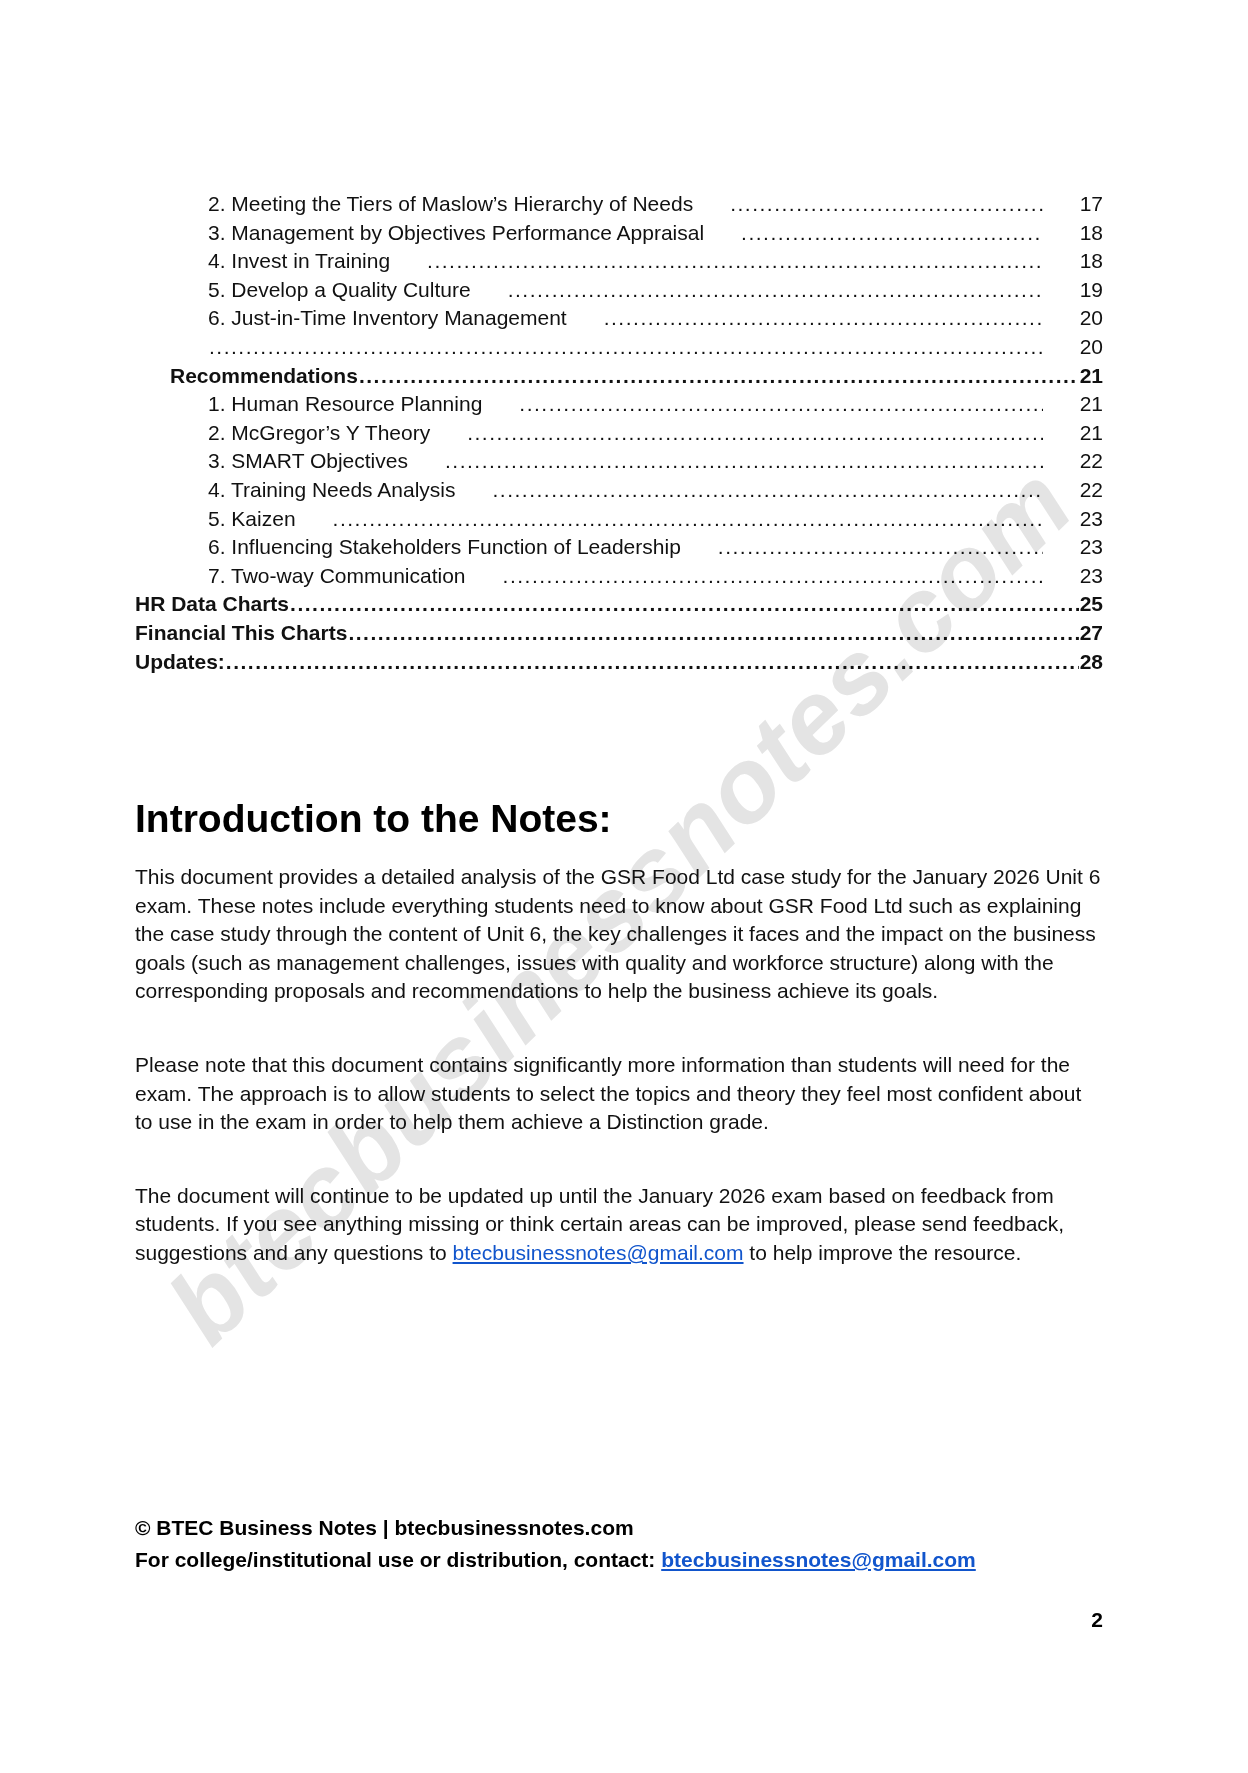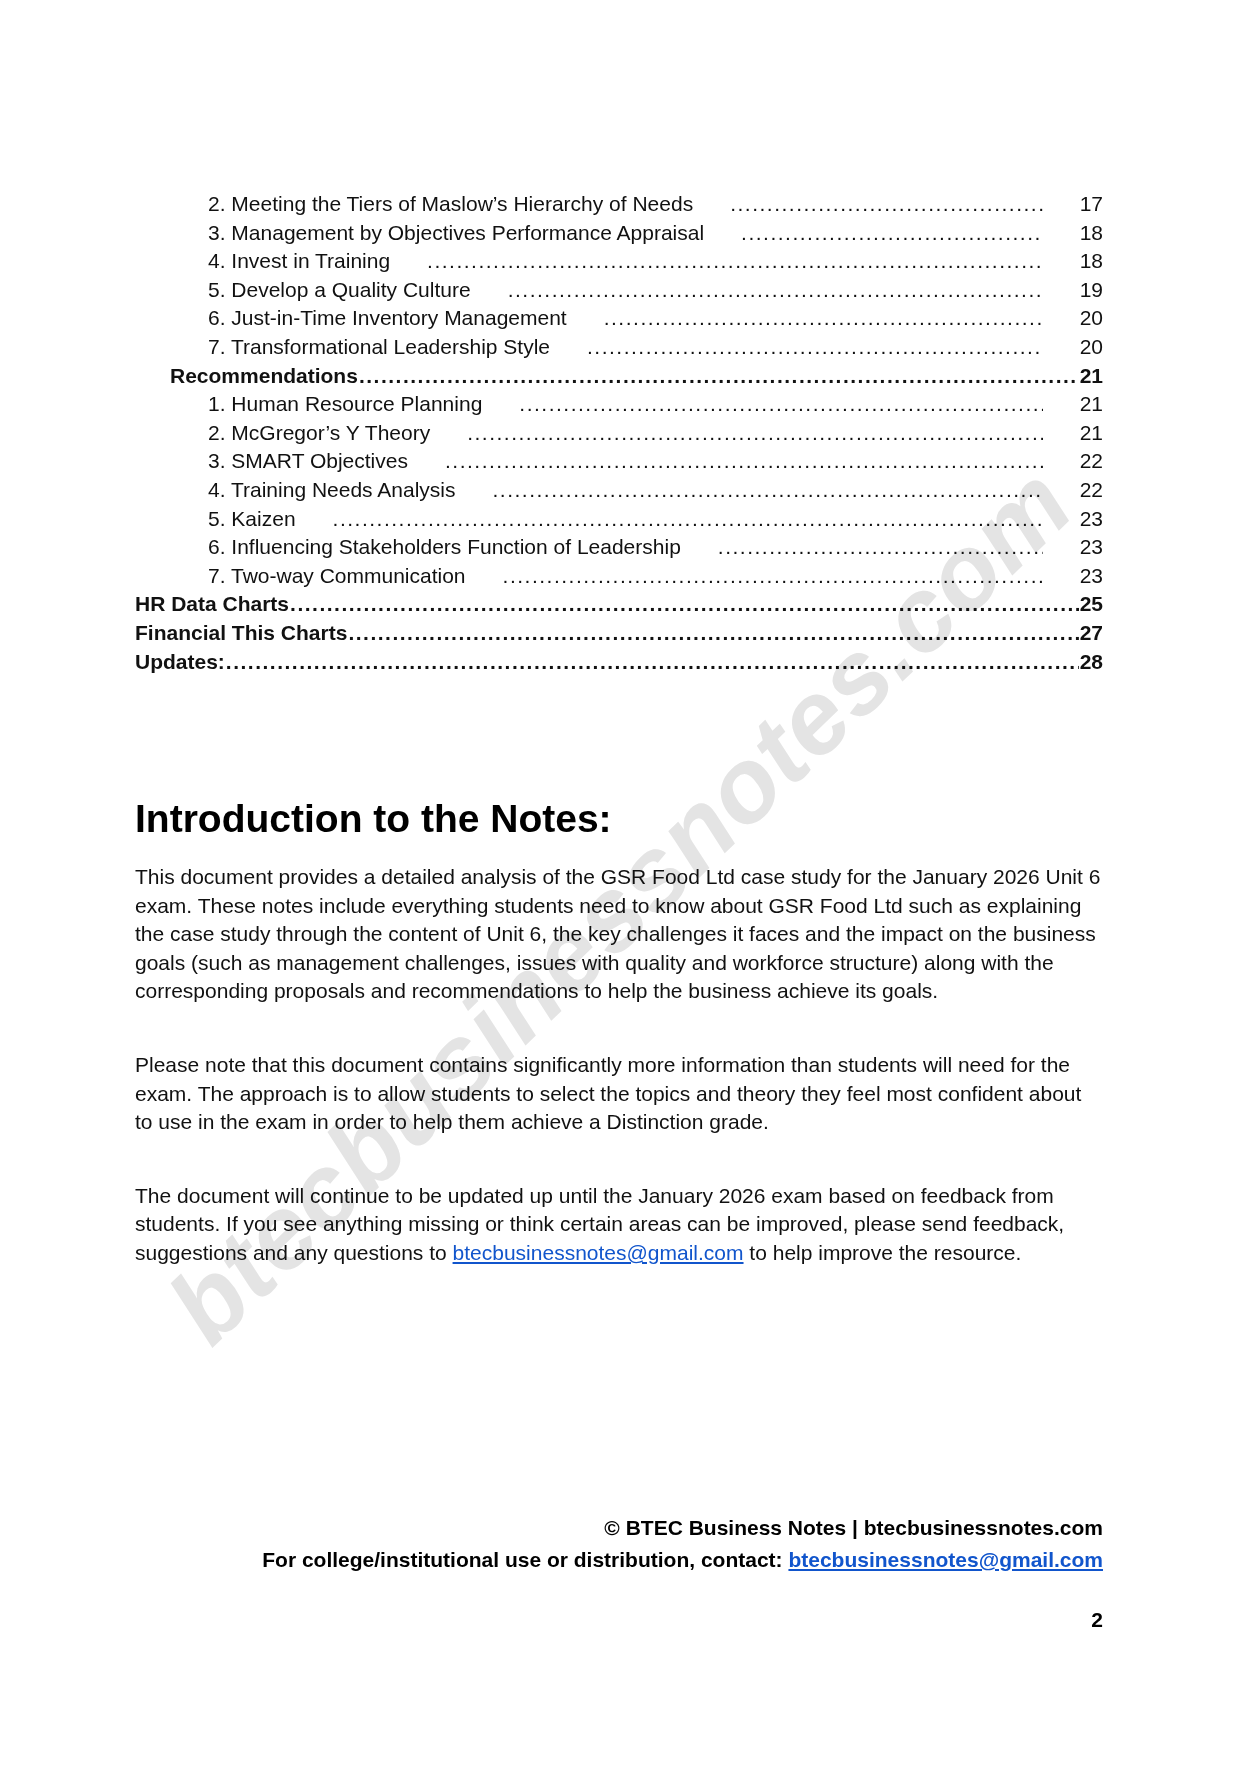--- a/index.html
+++ b/index.html
@@ -63,21 +63,21 @@
   }
   .para.first { margin-top: 24px; }
   .para.gap-lg { }
   a.link { color: #1155cc; text-decoration: underline; cursor: pointer; }
   .footer {
     position: absolute;
     z-index: 1;
     left: 135px;
     top: 1512px;
     width: 968px;
-    text-align: right;
+    text-align: left;
     font-size: 21px;
     font-weight: 700;
     line-height: 32px;
     color: #000000;
   }
   .page-number {
     position: absolute;
     z-index: 1;
     left: 135px;
     top: 1608px;
@@ -122,21 +122,20 @@
     <span class="toc-page">19</span>
   </div>
 
   <div class="toc-row level-2">
     <span class="toc-label">6. Just-in-Time Inventory Management</span>
     <span class="toc-dots">............................................................................................................................................................................................................................................................................................................</span>
     <span class="toc-page">20</span>
   </div>
 
   <div class="toc-row level-2">
-    <span class="toc-label">7. Transformational Leadership Style</span>
     <span class="toc-dots">............................................................................................................................................................................................................................................................................................................</span>
     <span class="toc-page">20</span>
   </div>
 
   <div class="toc-row level-1 bold">
     <span class="toc-label">Recommendations</span>
     <span class="toc-dots">............................................................................................................................................................................................................................................................................................................</span>
     <span class="toc-page">21</span>
   </div>
 

